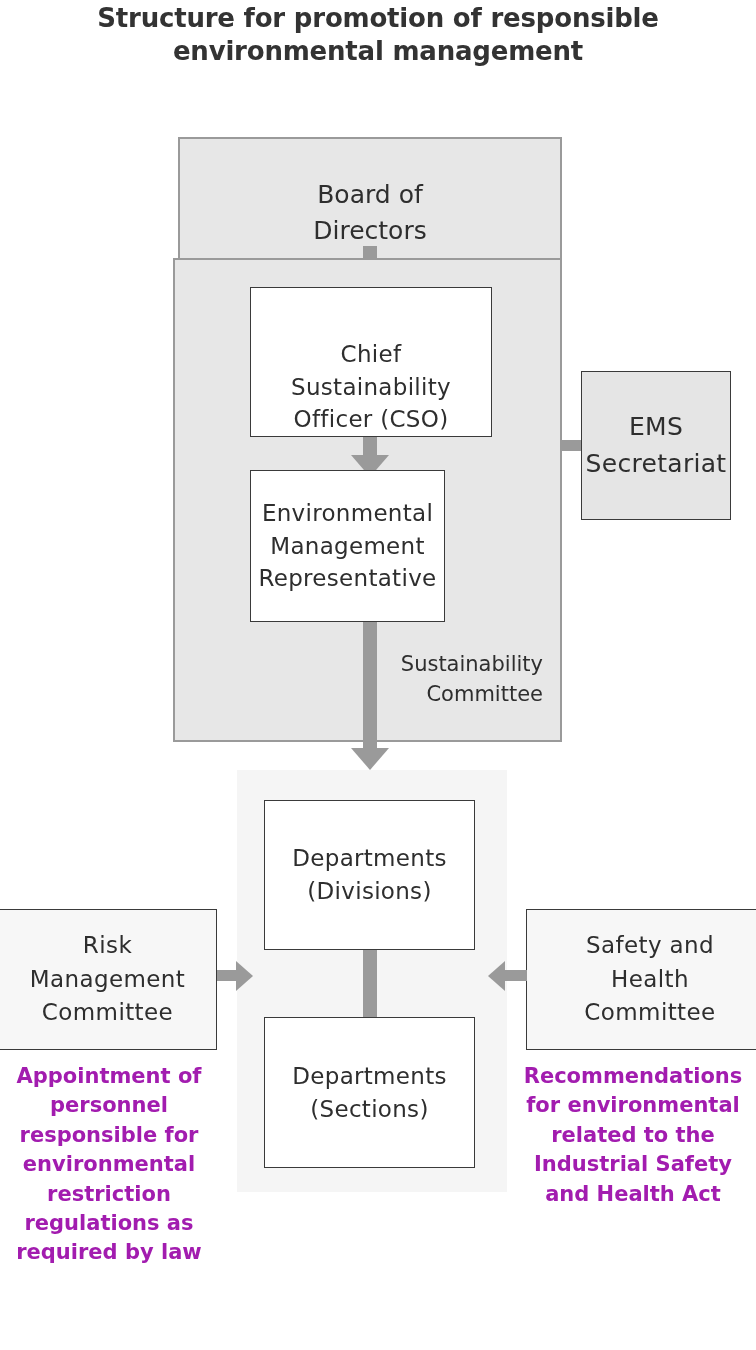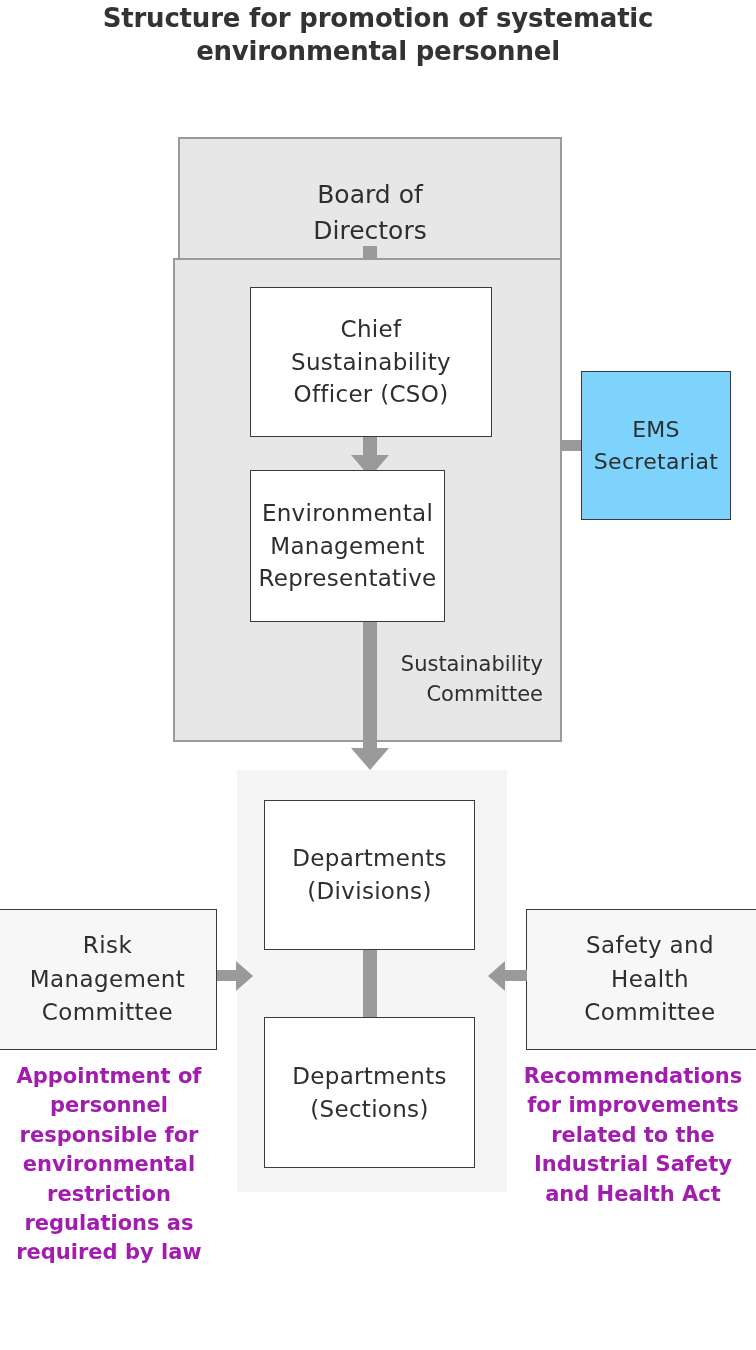--- a/index.html
+++ b/index.html
@@ -82,23 +82,23 @@
   .box-side {
     background: #f7f7f7;
     border: 1.5px solid #3a3a3a;
     font-size: 23px;
     line-height: 1.45;
     letter-spacing: 0.4px;
   }
 
   
   .box-ems {
-    background: #7dd3fc;
+    background: #e5e5e5;
     border: 1.5px solid #3a3a3a;
-    font-size: 22px;
+    font-size: 25px;
     line-height: 1.45;
     letter-spacing: 0.3px;
   }
 
   
   .caption {
     position: absolute;
     text-align: right;
     font-size: 21px;
     line-height: 1.42;
@@ -147,32 +147,32 @@
     border-top: 15px solid transparent;
     border-bottom: 15px solid transparent;
     border-right: 17px solid #9a9a9a;
   }
 </style>
 </head>
 <body>
 
 <div id="diagram">
 
-  <div class="title">Structure for promotion of systematic environmental personnel</div>
+  <div class="title">Structure for promotion of responsible environmental management</div>
 
   <div class="box box-board" style="left:178px; top:94px; width:384px; height:152px;">
     <span>Board of<br>Directors</span>
   </div>
 
   <div class="vline" style="left:363px; top:246px; width:14px; height:34px;"></div>
   <div class="arrow-down" style="left:351px; top:272px;"></div>
 
   <div class="container-sustainability" style="left:173px; top:258px; width:389px; height:484px;"></div>
 
-  <div class="box box-white" style="left:250px; top:287px; width:242px; height:150px;">
+  <div class="box box-white" style="left:250px; top:287px; width:242px; height:150px;align-items:flex-end;">
     <span>Chief<br>Sustainability<br>Officer (CSO)</span>
   </div>
 
   <div class="vline" style="left:363px; top:437px; width:14px; height:28px;"></div>
   <div class="arrow-down" style="left:351px; top:455px;"></div>
 
   <div class="box box-white" style="left:250px; top:470px; width:195px; height:152px;">
     <span>Environmental<br>Management<br>Representative</span>
   </div>
 
@@ -205,15 +205,15 @@
   <div class="arrow-right" style="left:236px; top:961px;"></div>
 
   <div class="note-red" style="left:4px; top:1062px; width:210px;">Appointment of personnel responsible for environmental restriction regulations as required by law</div>
 
   <div class="box box-side" style="left:526px; top:909px; width:248px; height:141px;">
     <span>Safety and<br>Health<br>Committee</span>
   </div>
   <div class="hline" style="left:502px; top:970px; width:25px; height:11px;"></div>
   <div class="arrow-left" style="left:488px; top:961px;"></div>
 
-  <div class="note-red" style="left:520px; top:1062px; width:226px;">Recommendations for improvements related to the Industrial Safety and Health Act</div>
+  <div class="note-red" style="left:520px; top:1062px; width:226px;">Recommendations for environmental related to the Industrial Safety and Health Act</div>
 
 </div>
 
 </body></html>

